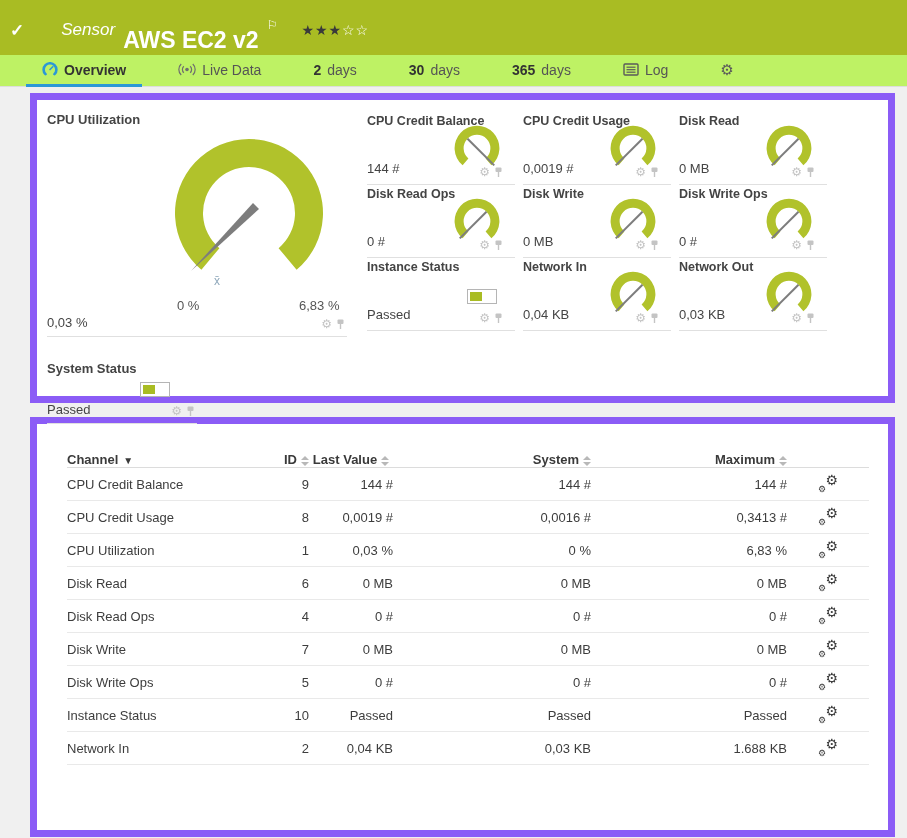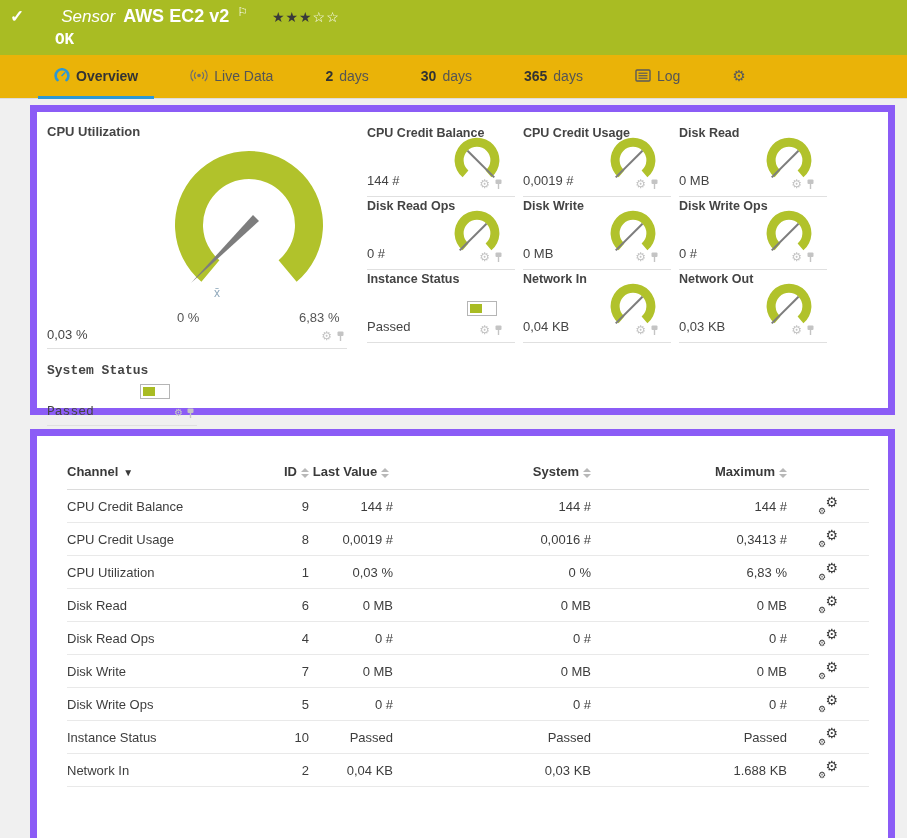--- a/index.html
+++ b/index.html
@@ -4,28 +4,28 @@
 <style>
   * { margin:0; padding:0; box-sizing:border-box; }
   html,body { width:907px; height:838px; overflow:hidden; background:#f0f0f0;
     font-family:"Liberation Sans", sans-serif; color:#444; }
 
   
   .hdr { background:#a9bc23; height:55px; padding:6px 10px 0 10px; color:#fff; position:relative; }
   .hdr-row1 { display:flex; align-items:center; gap:8px; }
   .hdr-check { font-size:17px; font-weight:bold; }
   .hdr-sensor { font-style:italic; font-size:17px;margin-left:29px; }
-  .hdr-name { font-size:18px; font-weight:bold; }
+  .hdr-name { font-size:23px; font-weight:bold;margin-top:21px; }
   .hdr-flag { font-size:12px; position:relative; top:-5px; }
   .hdr-stars { font-size:14px; letter-spacing:1px; margin-left:16px; }
   .hdr-stars .sf { color:#3a3a3a; } .hdr-stars .se { color:#fff; }
   .hdr-ok { font-size:16px; font-weight:bold; margin:4px 0 0 45px;font-family:Liberation Mono, monospace; }
 
   
-  .tabs { background:#eab308; display:flex; align-items:stretch; height:44px; padding-left:28px; position:relative; }
+  .tabs { background:#bef264; display:flex; align-items:stretch; height:32px; padding-left:16px; position:relative; }
   .tabs::after { content:""; position:absolute; left:0; right:0; bottom:0; height:1px; background:#ddd; }
   .tab { display:flex; align-items:center; gap:6px; padding:0 16px; margin:0 10px; font-size:14px; color:#555;
          border-bottom:3px solid transparent; cursor:pointer; white-space:nowrap; position:relative; z-index:1; }
   .tab.active { color:#333; font-weight:bold; border-bottom-color:#2b98d6; }
   .tab .tab-strong { font-weight:bold; color:#333; }
   .tab svg { display:block; }
   .tab .gear-glyph { font-size:15px; color:#5a5a5a; }
 
   
   .content { padding:6px 12px 0 30px; }
@@ -38,39 +38,39 @@
   .gauge-wrap svg { position:absolute; left:112px; top:2px; }
   .gmin, .gmax { position:absolute; bottom:-2px; font-size:13px; color:#555; }
   .gmin { left:130px; } .gmax { left:252px; }
   .vrow { display:flex; justify-content:space-between; align-items:flex-end;
           border-bottom:1px solid #e0e0e0; padding:4px 2px 6px 0; }
   .vrow .val { font-size:13px; color:#444; }
   .cell-icons { display:flex; align-items:center; gap:4px; color:#c4c4c4; }
   .cell-icons .gear-glyph { font-size:12px; line-height:1; cursor:pointer; }
   .cell-icons svg { cursor:pointer; }
 
-  .syscell { width:150px; margin-top:14px;font-family:Liberation Mono, monospace; }
+  .syscell { width:150px; margin-top:24px; }
   .toggle-row { padding-left:93px; margin-top:6px; height:18px; }
   .toggle { display:inline-block; width:30px; height:15px; background:#fff; border:1px solid #b5b5b5; position:relative; }
   .toggle .toggle-on { position:absolute; left:2px; top:2px; width:12px; height:9px; background:#a9bc23; }
 
   .grid { display:grid; grid-template-columns:repeat(3,148px); grid-auto-rows:73px; column-gap:8px; margin-left:20px; }
   .cell { position:relative; border-bottom:1px solid #e0e0e0; cursor:pointer; }
   .cell .cell-title { font-size:12.5px; padding-top:2px; }
   .cell svg.mini { position:absolute; right:12px; top:12px; }
   .cell .cell-val { position:absolute; left:0; bottom:8px; font-size:13px; color:#444; }
   .cell .cell-icons { position:absolute; right:12px; bottom:6px; }
   .cell .toggle { position:absolute; right:18px; bottom:26px; }
 
   
   .card2 { margin-top:14px; padding:28px 30px 10px 30px; min-height:420px; }
   table { border-collapse:collapse; table-layout:fixed; width:802px; font-size:13px; }
   col.c-channel{width:180px;} col.c-id{width:62px;} col.c-last{width:84px;}
   col.c-min{width:198px;} col.c-max{width:196px;} col.c-set{width:82px;}
-  th { font-weight:bold; color:#3a3a3a; padding-bottom:10px; border-bottom:1px solid #dcdcdc; vertical-align:middle; }
+  th { font-weight:bold; color:#3a3a3a; border-bottom:1px solid #dcdcdc; vertical-align:middle; }
   th.c-channel{text-align:left;} th.c-id,th.c-min,th.c-max{text-align:right;}
   th.c-last{text-align:center;}
   td { height:33px; border-bottom:1px solid #e9e9e9; color:#3d3d3d; }
   td.c-channel{text-align:left; cursor:pointer;}
   td.c-id,td.c-last,td.c-min,td.c-max{text-align:right;}
   td.c-set{text-align:center;}
   .sort { display:inline-flex; flex-direction:column; vertical-align:middle; margin-left:4px; line-height:4px; }
   .sort i { border-left:4px solid transparent; border-right:4px solid transparent; display:block; }
   .sort .su { border-bottom:4px solid #b8b8b8; margin-bottom:2px; }
   .sort .sd { border-top:4px solid #b8b8b8; }

